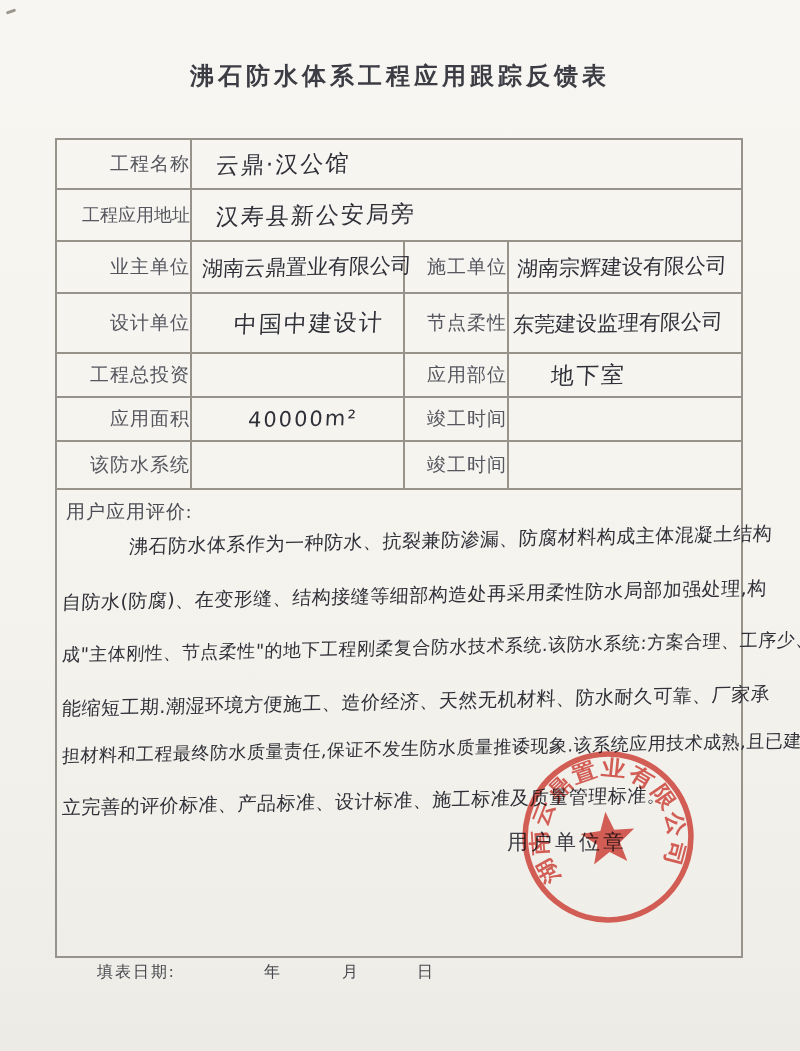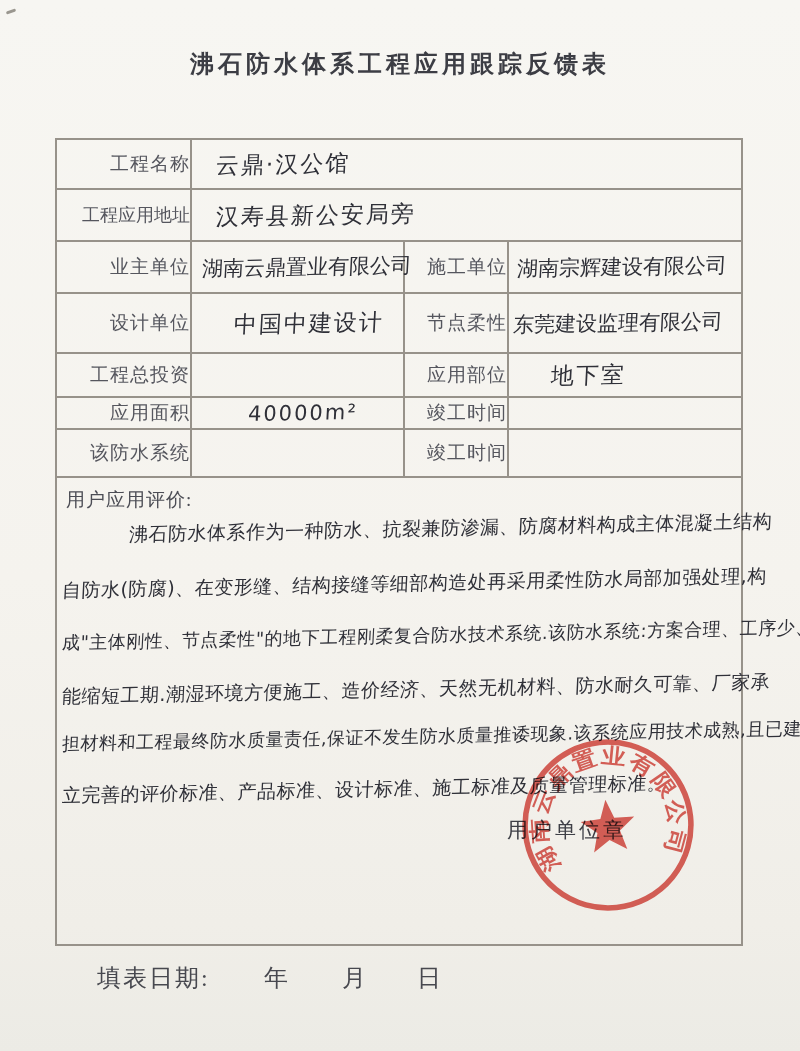--- a/index.html
+++ b/index.html
@@ -14,21 +14,21 @@
     height: 1051px;
     background: linear-gradient(180deg, #f7f6f2 0%, #f5f3ee 55%, #f0eee8 88%, #ecebe5 100%);
     overflow: hidden;
   }
   
   .title-block { position: absolute; top: 30px; left: 0; width: 100%; text-align: center; }
   .title {
     font-size: 24px; font-weight: bold; letter-spacing: 4px;
     color: #3c3d44; line-height: 1;
   }
-  .title.second { margin-top: 22px; }
+  .title.second { margin-top: 34px; }
   
   table.form-table {
     position: absolute; left: 55px; top: 138px;
     width: 686px; table-layout: fixed;
     border-collapse: collapse;
   }
   table.form-table td {
     border: 2px solid #97928a;
     vertical-align: middle;
     overflow: visible;
@@ -82,21 +82,21 @@
     position: absolute; left: 460px; top: 256px;
     width: 182px; height: 182px;
     z-index: 2; opacity: 0.85;
     mix-blend-mode: multiply;
     transform: rotate(-6deg);
   }
   
   .footer { position: absolute; top: 962px; left: 0; width: 100%; height: 30px; }
   .footer span {
     position: absolute;
-    font-size: 24px; letter-spacing: 2px; color: #47484f;
+    font-size: 16px; letter-spacing: 2px; color: #47484f;
   }
   .f-label { left: 97px; }
   .f-year  { left: 264px; }
   .f-month { left: 342px; }
   .f-day   { left: 417px; }
   
   .speck { position: absolute; left: 6px; top: 10px; width: 10px; height: 3px;
            background: #9a978f; border-radius: 2px; transform: rotate(-20deg); }
 </style>
 </head>
@@ -136,21 +136,21 @@
       <td class="val center"><span class="hw">中国中建设计</span></td>
       <td class="lbl">节点柔性</td>
       <td class="val" style="padding-left:4px"><span class="hw" style="letter-spacing:0;font-size:21px">东莞建设监理有限公司</span></td>
     </tr>
     <tr style="height:44px">
       <td class="lbl">工程总投资</td>
       <td class="val"><span class="hw"></span></td>
       <td class="lbl">应用部位</td>
       <td class="val center"><span class="hw">地下室</span></td>
     </tr>
-    <tr style="height:32px">
+    <tr style="height:44px">
       <td class="lbl">应用面积</td>
       <td class="val area"><span class="hw">40000m²</span></td>
       <td class="lbl">竣工时间</td>
       <td class="val"><span class="hw"></span></td>
     </tr>
     <tr style="height:48px">
       <td class="lbl">该防水系统</td>
       <td class="val"><span class="hw"></span></td>
       <td class="lbl">竣工时间</td>
       <td class="val"><span class="hw"></span></td>

